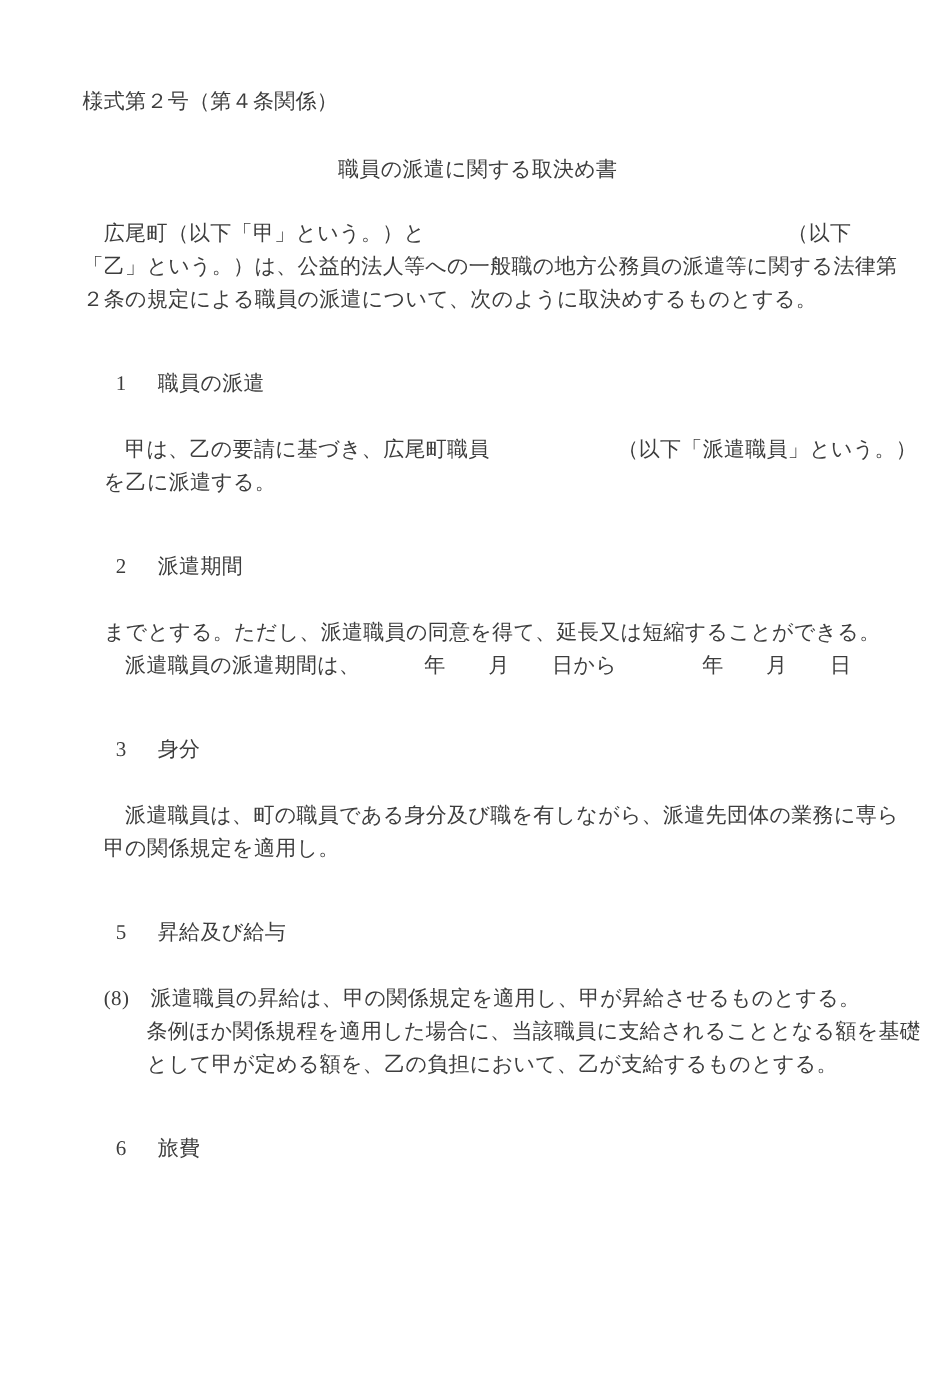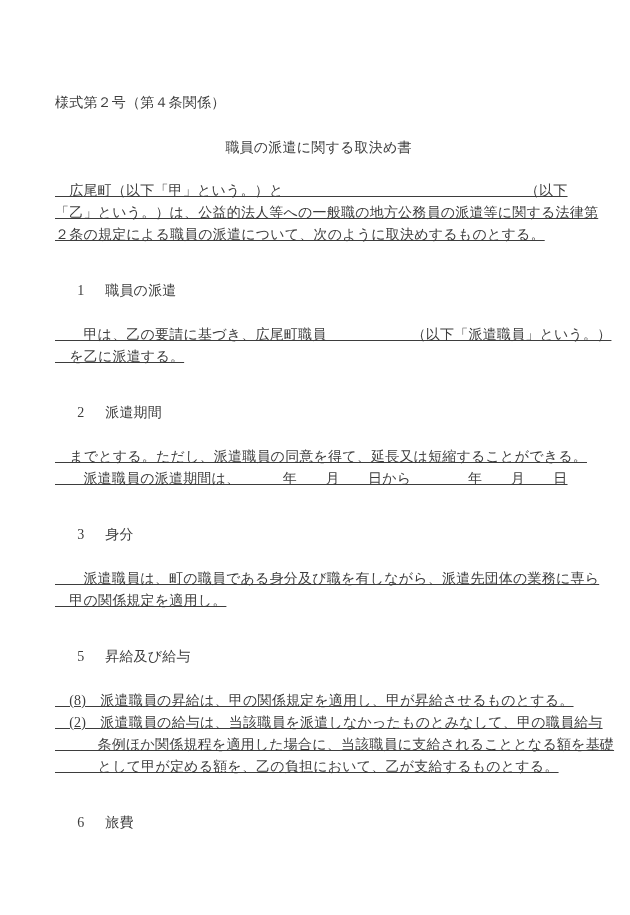--- a/index.html
+++ b/index.html
@@ -11,42 +11,41 @@
     width: 630px;
     height: 915px;
     overflow: hidden;
     font-family: "Liberation Serif", "DejaVu Serif", serif;
     color: #3d3d3d;
   }
   .page {
     box-sizing: border-box;
     width: 630px;
     height: 915px;
-    padding: 92px 18px 0 55px;
+    padding: 58px 18px 0 55px;
     font-size: 14px;
     line-height: 22px;
     letter-spacing: 0.2px;
   }
   .form-label {
     white-space: pre;
   }
   .doc-title {
     font-size: 14px;
     font-weight: normal;
     text-align: center;
     margin: 23px 30px 0 0;
     white-space: pre;
   }
   .intro {
     margin-top: 21px;
   }
   .line {
     white-space: pre;
     min-height: 22px;
-    text-decoration: underline;
   }
   .section {
     margin-top: 12px;
   }
   .sec-head {
     white-space: pre;
   }
   .sec-num {
     display: inline-block;
     min-width: 28px;
@@ -97,21 +96,20 @@
         </div>
   </div>
 
 
   <div class="section">
     <div class="sec-head">
       <span class="sec-num">5</span><span class="sec-title">昇給及び給与</span>
     </div>
     <div class="sec-body">
           <div class="line">　(8)　派遣職員の昇給は、甲の関係規定を適用し、甲が昇給させるものとする。</div>
-          <div class="line">　(2)　派遣職員の給与は、当該職員を派遣しなかったものとみなして、甲の職員給与</div>
           <div class="line">　　　条例ほか関係規程を適用した場合に、当該職員に支給されることとなる額を基礎</div>
           <div class="line">　　　として甲が定める額を、乙の負担において、乙が支給するものとする。</div>
         </div>
   </div>
 
   <div class="section">
     <div class="sec-head">
       <span class="sec-num">6</span><span class="sec-title">旅費</span>
     </div>
 

